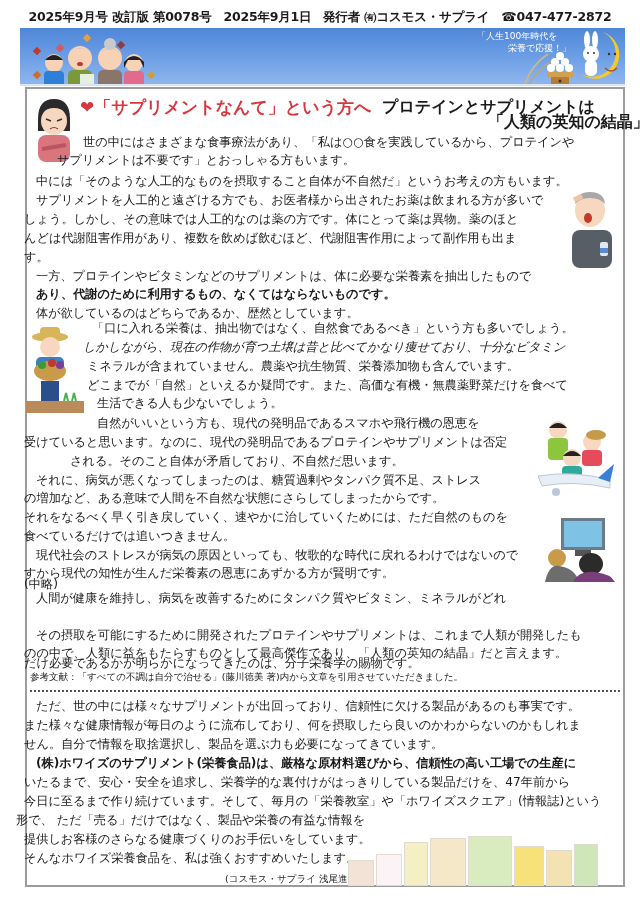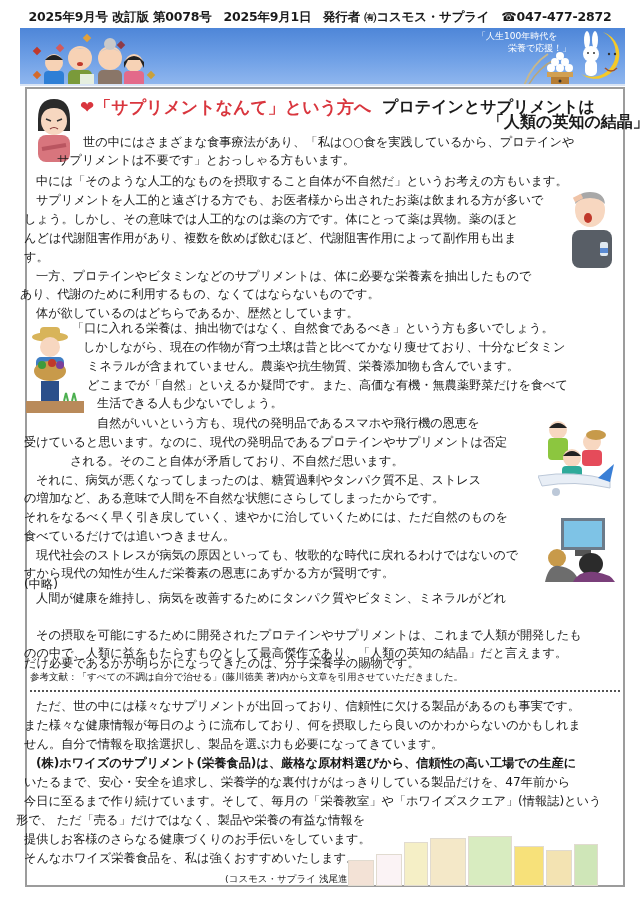--- a/index.html
+++ b/index.html
@@ -138,35 +138,35 @@
 <div class="sub2">「人類の英知の結晶」</div>
 
 <div class="text" style="left:83px;top:133px;">世の中にはさまざまな食事療法があり、「私は○○食を実践しているから、プロテインや</div>
 <div class="text" style="left:57px;top:151px;">サプリメントは不要です」とおっしゃる方もいます。</div>
 <div class="text" style="left:36px;top:172px;">中には「そのような人工的なものを摂取すること自体が不自然だ」というお考えの方もいます。</div>
 <div class="text" style="left:36px;top:191px;">サプリメントを人工的と遠ざける方でも、お医者様から出されたお薬は飲まれる方が多いで</div>
 <div class="text" style="left:24px;top:210px;">しょう。しかし、その意味では人工的なのは薬の方です。体にとって薬は異物。薬のほと</div>
 <div class="text" style="left:24px;top:229px;">んどは代謝阻害作用があり、複数を飲めば飲むほど、代謝阻害作用によって副作用も出ま</div>
 <div class="text" style="left:24px;top:248px;">す。</div>
 <div class="text" style="left:36px;top:267px;">一方、プロテインやビタミンなどのサプリメントは、体に必要な栄養素を抽出したもので</div>
-<div class="text" style="left:20px;top:285px;">あり、代謝のために利用するもの、なくてはならないものです。</div>
+<div class="text" style="left:36px;top:285px;font-weight:bold;">あり、代謝のために利用するもの、なくてはならないものです。</div>
 <div class="text" style="left:36px;top:304px;">体が欲しているのはどちらであるか、歴然としています。</div>
 
 <svg class="illus" style="left:566px;top:188px;" width="50" height="80" viewBox="0 0 50 80">
   <ellipse cx="24" cy="22" rx="15" ry="17" fill="#f7d7c0"></ellipse>
   <path d="M9 16 Q10 4 24 4 Q38 4 39 16 Q34 10 24 10 Q14 10 9 16Z" fill="#a8a8a8"></path>
   <ellipse cx="22" cy="30" rx="4" ry="5" fill="#c0392b"></ellipse>
   <path d="M8 12 L16 8" stroke="#f0c4a8" stroke-width="5"></path>
   <rect x="6" y="42" width="40" height="38" rx="8" fill="#585e66"></rect>
   <rect x="34" y="54" width="8" height="14" rx="2" fill="#dfe8f0"></rect>
   <rect x="34" y="60" width="8" height="5" fill="#5a8ad2"></rect>
 </svg>
 
-<div class="text" style="left:72px;top:319px;">「口に入れる栄養は、抽出物ではなく、自然食であるべき」という方も多いでしょう。</div>
-<div class="text" style="left:83px;top:338px;">しかしながら、現在の作物が育つ土壌は昔と比べてかなり痩せており、十分なビタミン</div>
+<div class="text" style="left:92px;top:319px;">「口に入れる栄養は、抽出物ではなく、自然食であるべき」という方も多いでしょう。</div>
+<div class="text" style="left:83px;top:338px;font-style:italic;">しかしながら、現在の作物が育つ土壌は昔と比べてかなり痩せており、十分なビタミン</div>
 <div class="text" style="left:87px;top:357px;">ミネラルが含まれていません。農薬や抗生物質、栄養添加物も含んでいます。</div>
 <div class="text" style="left:87px;top:376px;">どこまでが「自然」といえるか疑問です。また、高価な有機・無農薬野菜だけを食べて</div>
 <div class="text" style="left:97px;top:394px;">生活できる人も少ないでしょう。</div>
 
 <svg class="illus" style="left:26px;top:325px;" width="58" height="88" viewBox="0 0 58 88">
   <ellipse cx="24" cy="12" rx="18" ry="5" fill="#d8b45a"></ellipse>
   <rect x="14" y="2" width="20" height="10" rx="4" fill="#d8b45a"></rect>
   <circle cx="24" cy="22" r="10" fill="#f7d7c0"></circle>
   <rect x="10" y="32" width="28" height="20" rx="5" fill="#3f7ec4"></rect>
   <ellipse cx="24" cy="46" rx="16" ry="10" fill="#c89a4a"></ellipse>

